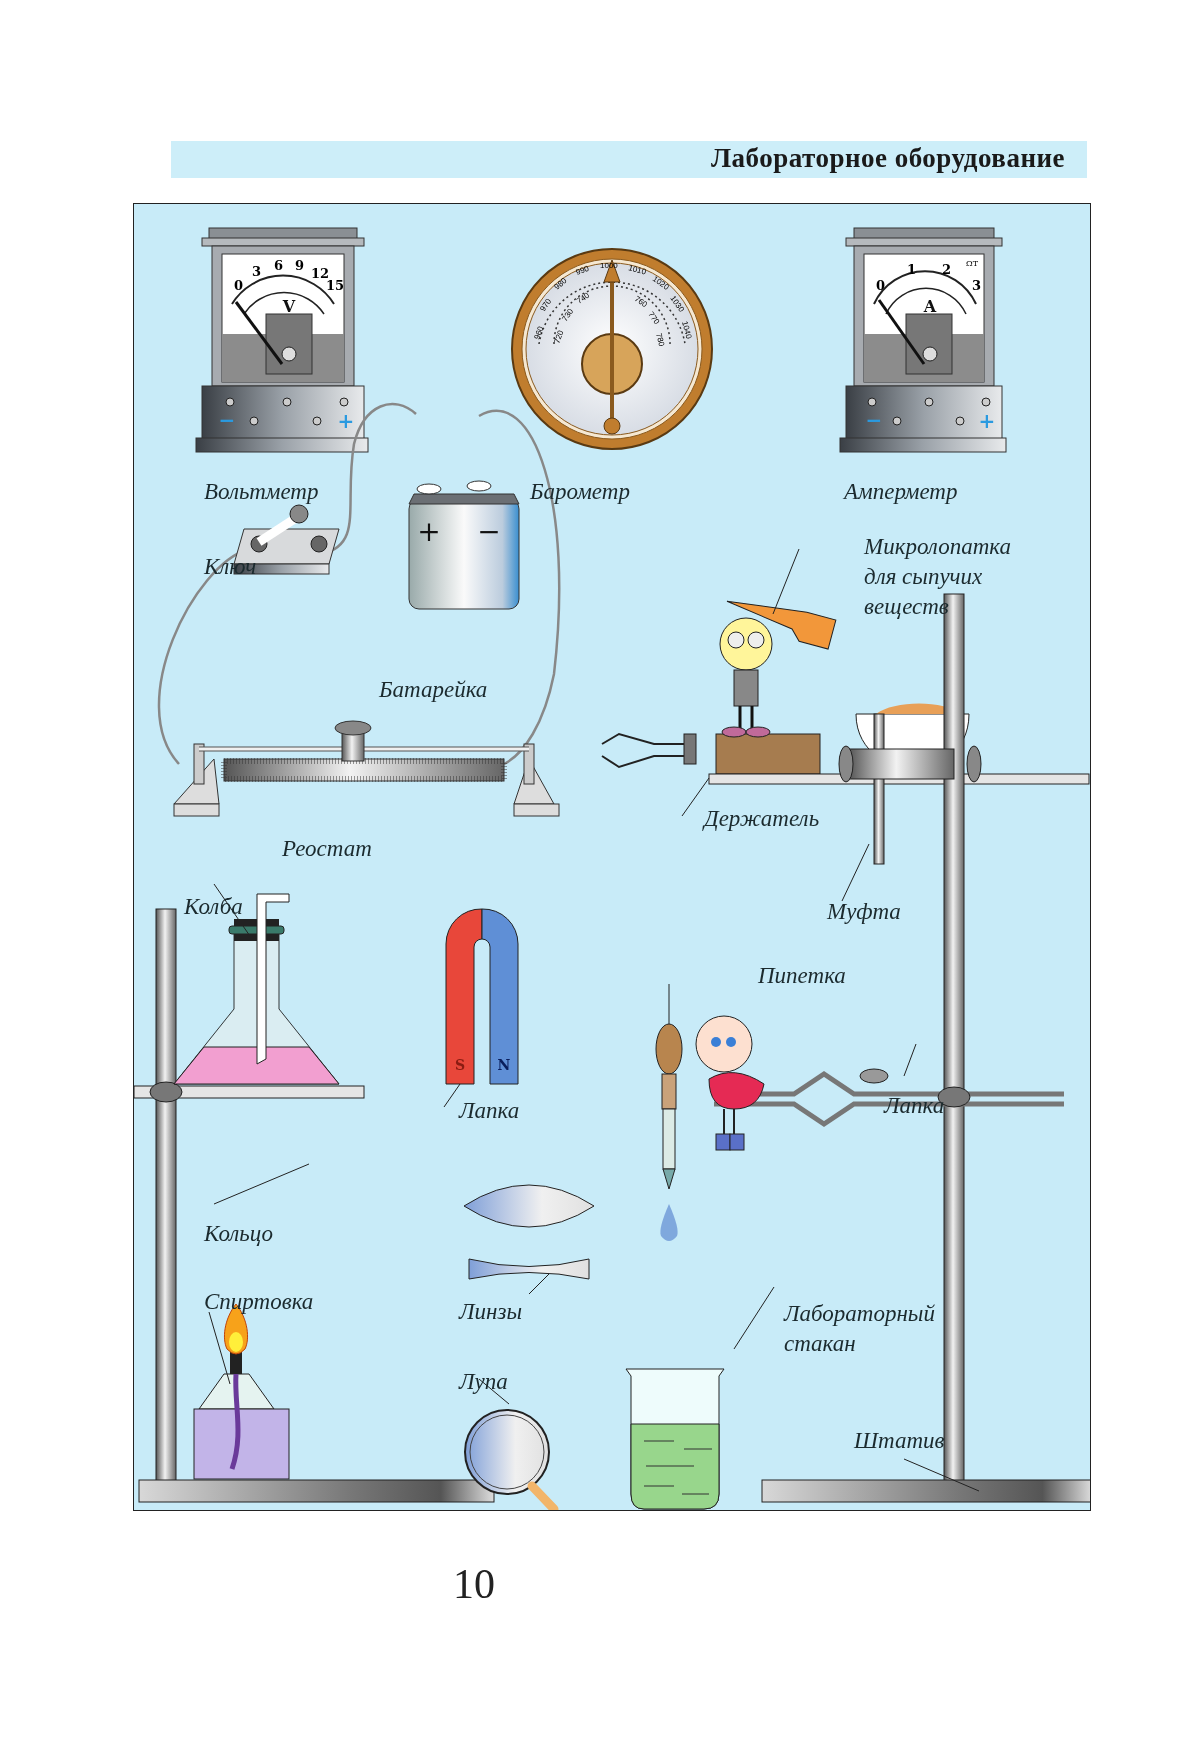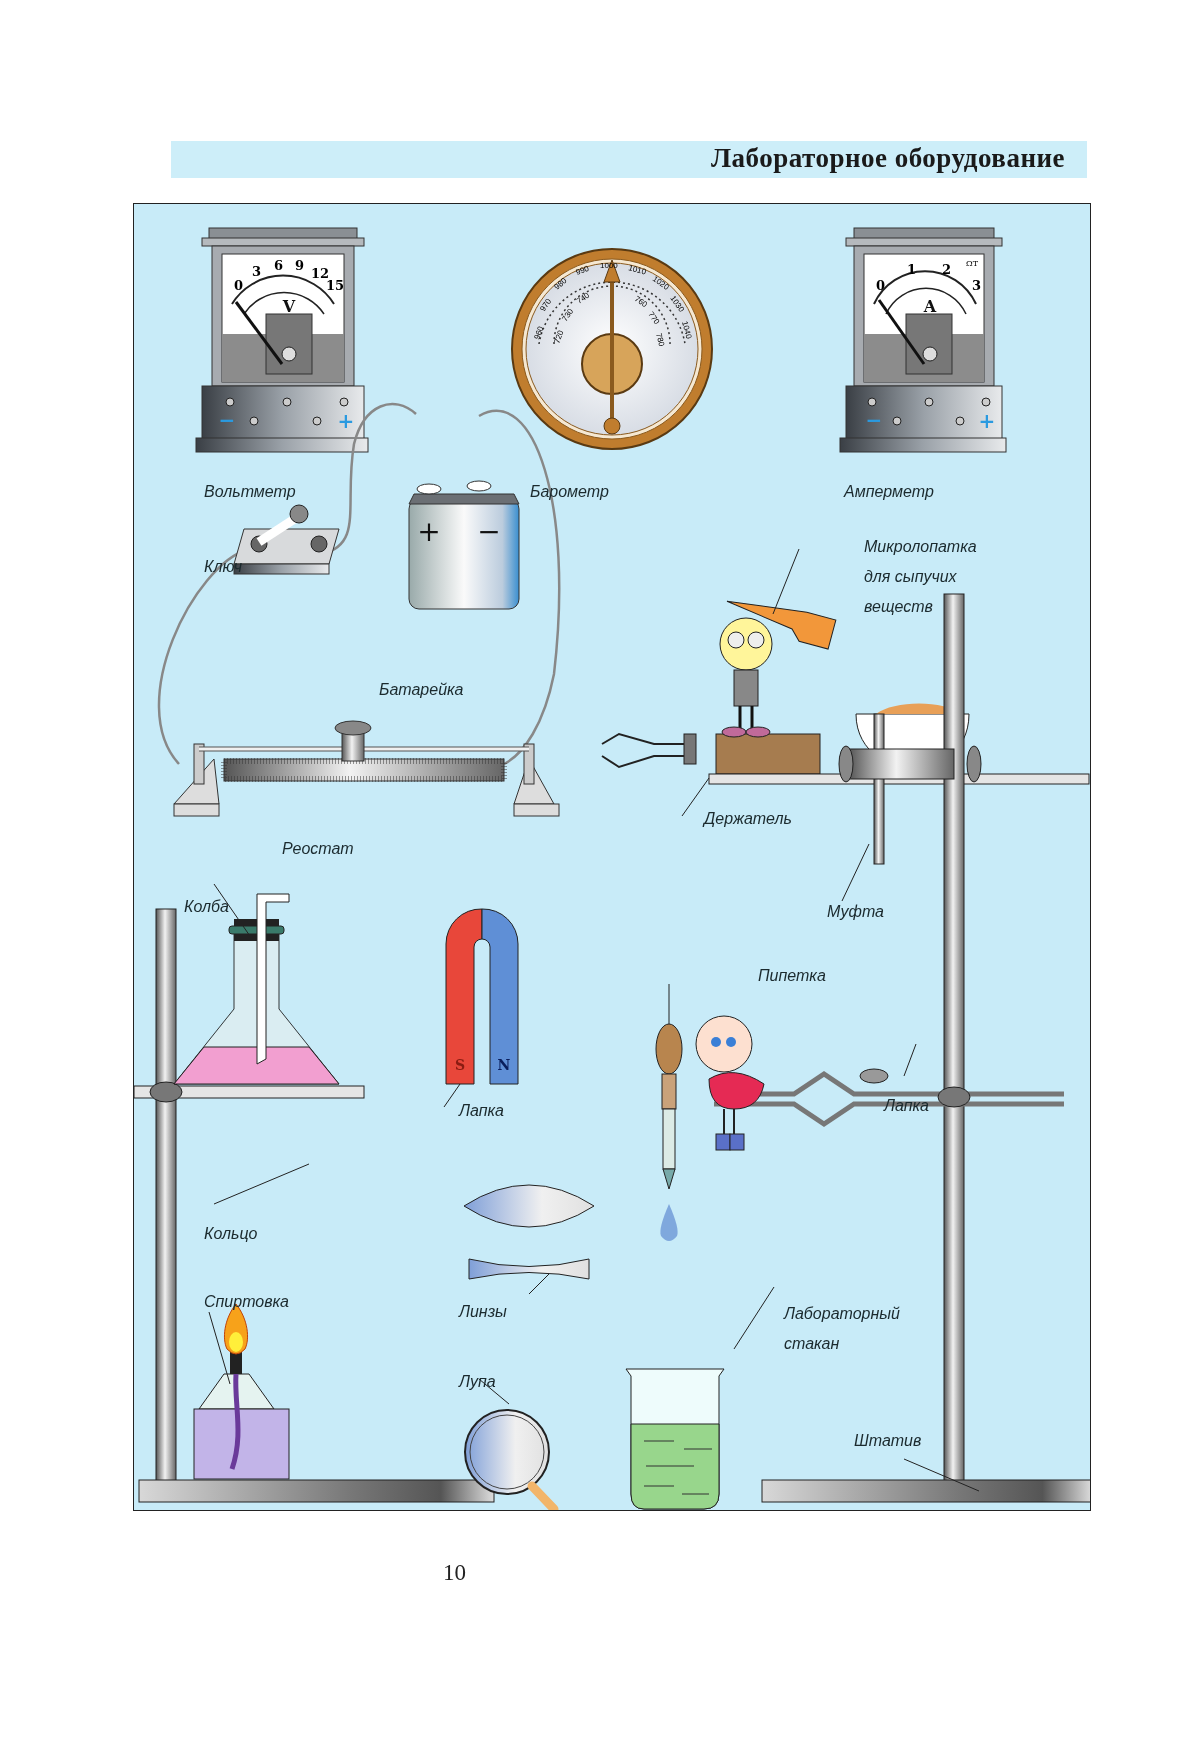--- a/index.html
+++ b/index.html
@@ -1,22 +1,22 @@
 <!DOCTYPE html>
 <html><head>
 <meta charset="utf-8">
 <style>
   html,body{margin:0;padding:0;background:#fff;}
   body{width:1200px;height:1761px;position:relative;overflow:hidden;font-family:"DejaVu Serif",serif;}
   .header-band{position:absolute;left:135px;top:141px;width:916px;height:37px;background:#cdeef9;margin-left:36px;}
   .header-title{position:absolute;right:22px;top:2px;font-family:"Liberation Serif",serif;font-weight:bold;font-size:27px;color:#1a1a1a;letter-spacing:0.5px;}
   .panel{position:absolute;left:133px;top:203px;width:958px;height:1308px;background:#c8ebf8;border:1.5px solid #222;box-sizing:border-box;overflow:hidden;}
-  .lbl{position:absolute;font-family:Liberation Sans, sans-serif;font-style:italic;font-size:16px;color:#1b2a2e;white-space:nowrap;line-height:29px;}
+  .lbl{position:absolute;font-family:Liberation Serif, serif;font-style:italic;font-size:23px;color:#1b2a2e;white-space:nowrap;line-height:29px;}
   svg.art{position:absolute;left:0;top:0;width:958px;height:1308px;}
-  .pagenum{position:absolute;left:443px;top:1560px;font-family:"Liberation Serif",serif;font-size:23px;color:#222;}
+  .pagenum{position:absolute;left:453px;top:1560px;font-family:"Liberation Serif",serif;font-size:42px;color:#222;}
 </style>
 </head>
 <body>
 
 <div class="header-band">
   <div class="header-title">Лабораторное оборудование</div>
 </div>
 
 <div class="panel">
   <svg class="art" viewBox="0 0 958 1308" xmlns="http://www.w3.org/2000/svg">

